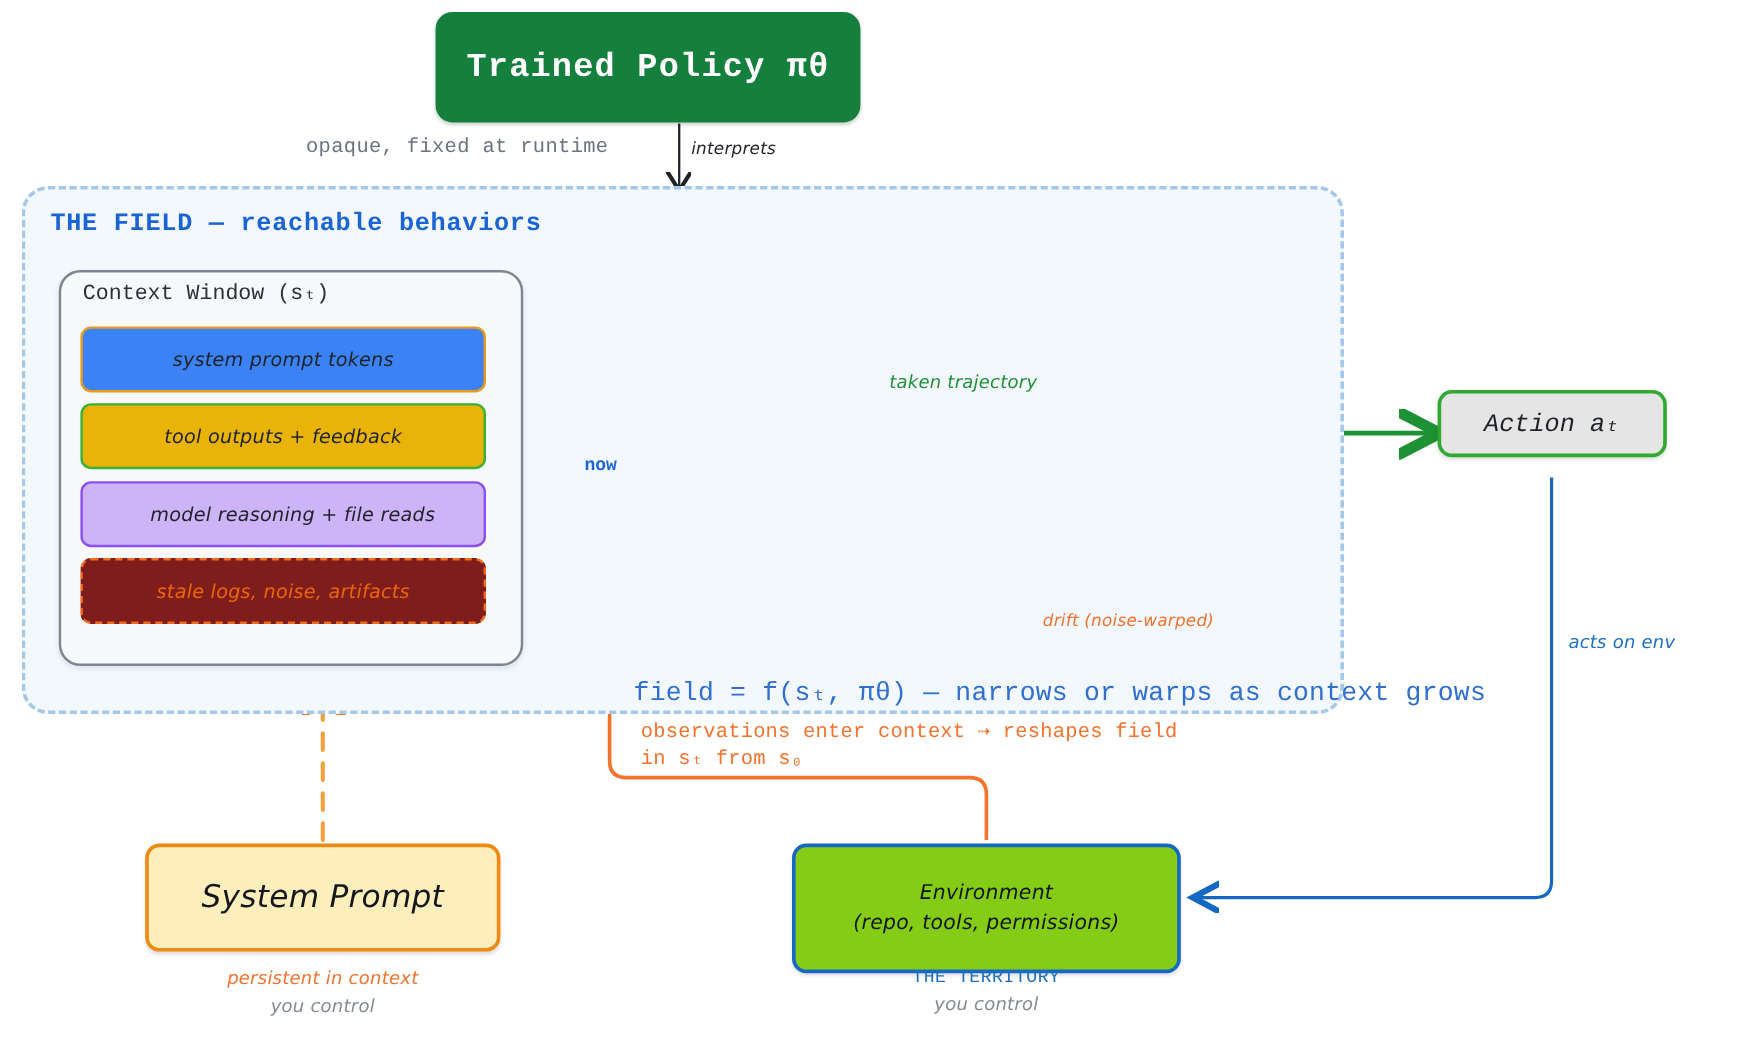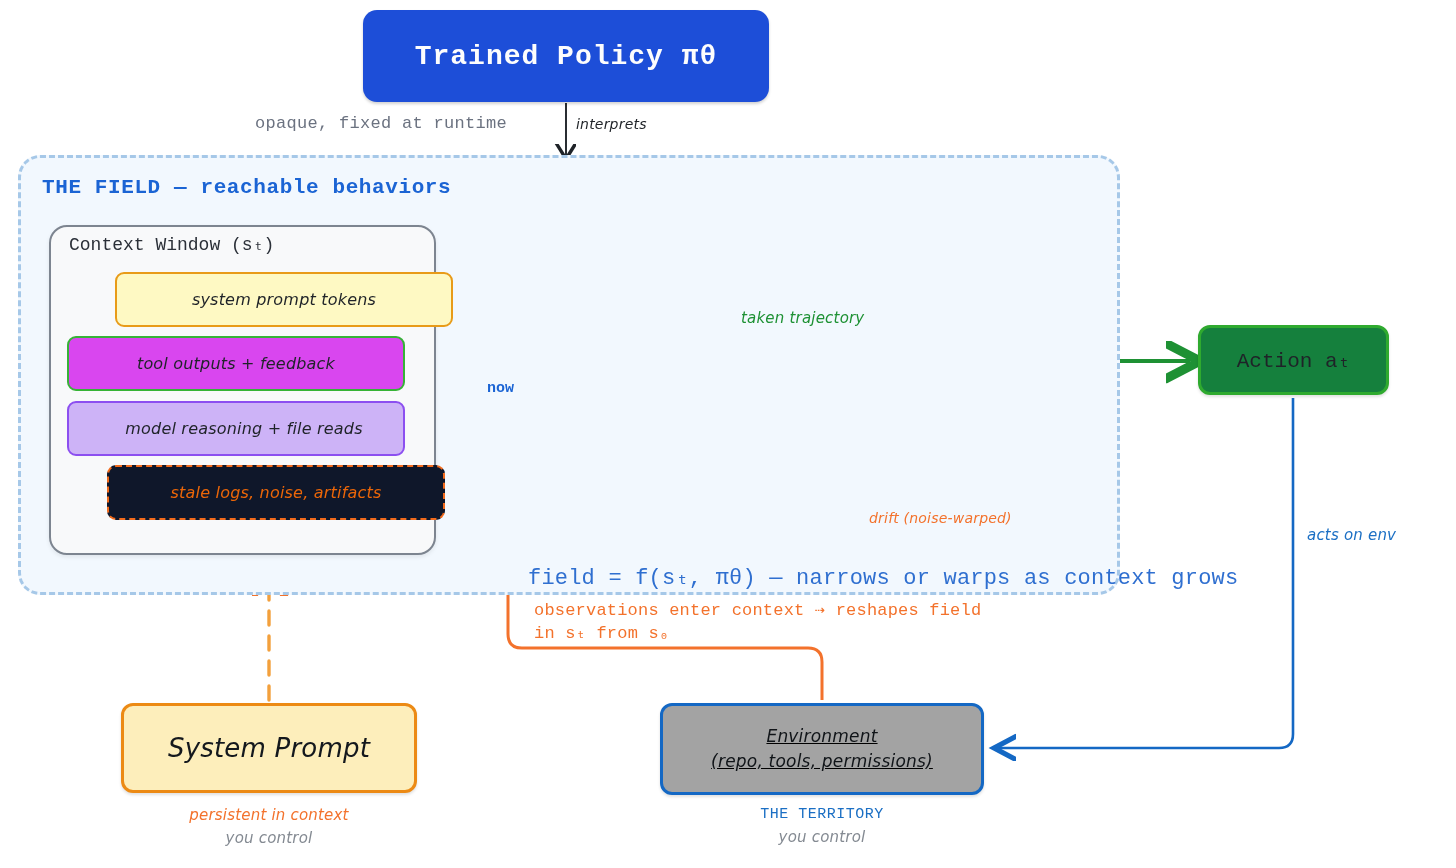--- a/index.html
+++ b/index.html
@@ -14,22 +14,22 @@
 
   
   .mono { font-family: "Liberation Mono", "DejaVu Sans Mono", monospace; }
   .hand { font-family: "DejaVu Sans", sans-serif; font-style: italic; letter-spacing: .2px; }
 
   
   .box { position: absolute; display: flex; align-items: center; justify-content: center;
          text-align: center; }
 
   #policy-box {
-    left: 363px; top: 10px; width: 406px; height: 92px;
-    background: #1d4ed8; border-radius: 14px;
+    left: 363px; top: 10px; width: 354px; height: 92px;
+    background: #15803d; border-radius: 14px;
     box-shadow: 0 2px 3px rgba(0,0,0,.18);
   }
   #policy-box .label { color: #fdfdfd; font-size: 28px; font-weight: bold; letter-spacing: 1px; }
 
   #policy-note {
     position: absolute; left: 255px; top: 114px; color: #6b7280;
     font-size: 17px; letter-spacing: .3px;
   }
   #interprets-note {
     position: absolute; left: 576px; top: 116px; color: #1f2328;
@@ -71,41 +71,41 @@
     position: absolute; left: 528px; top: 564px; color: #2f6fd0;
     font-size: 22px; letter-spacing: .2px;
   }
   #obs-note {
     position: absolute; left: 534px; top: 599px; color: #f3722c;
     font-size: 17px; line-height: 23px; letter-spacing: .2px;
   }
 
   
   #action-box {
-    left: 1198px; top: 325px; width: 191px; height: 70px;
-    background: #15803d; border: 3px solid #2faa2f; border-radius: 12px;
+    left: 1198px; top: 325px; width: 191px; height: 56px;
+    background: #e5e5e5; border: 3px solid #2faa2f; border-radius: 12px;
     box-shadow: 0 2px 3px rgba(0,0,0,.12);
+    font-style: italic;
   }
   #action-box .label { color: #1f2328; font-size: 21px; }
   #acts-note { position: absolute; left: 1307px; top: 526px; color: #1b6fc4; font-size: 15px; }
 
   
   #sysprompt-box {
     left: 121px; top: 703px; width: 296px; height: 90px;
     background: #fdeebb; border: 3px solid #ec8a14; border-radius: 12px;
     box-shadow: 0 2px 3px rgba(0,0,0,.12);
   }
   #sysprompt-box .label { color: #14181d; font-size: 26px; }
 
   #env-box {
-    left: 660px; top: 703px; width: 324px; height: 92px;
-    background: #a3a3a3; border: 3px solid #1468c4; border-radius: 12px;
+    left: 660px; top: 703px; width: 324px; height: 108px;
+    background: #84cc16; border: 3px solid #1468c4; border-radius: 12px;
     box-shadow: 0 2px 3px rgba(0,0,0,.12);
     flex-direction: column;
-    text-decoration: underline;
   }
   #env-box .label { color: #101418; font-size: 17px; line-height: 25px; }
 
   .cap { position: absolute; text-align: center; }
   #sp-cap { left: 121px; top: 806px; width: 296px; }
   #env-cap { left: 660px; top: 806px; width: 324px; }
   .cap .l1 { display: block; font-size: 15px; }
   .cap .l2 { display: block; font-size: 15px; color: #848a92; margin-top: 5px; }
   #sp-cap .l1 { color: #f3722c; }
   #env-cap .l1 { color: #1b6fc4; font-family: "Liberation Mono","DejaVu Sans Mono",monospace; letter-spacing: .5px; }
@@ -174,30 +174,30 @@
   </div>
   <div class="mono" id="policy-note">opaque, fixed at runtime</div>
   <div class="hand" id="interprets-note">interprets</div>
 
   <div id="field-box"></div>
   <div class="mono" id="field-title">THE FIELD — reachable behaviors</div>
 
   <div id="context-box"></div>
   <div class="mono" id="context-title">Context Window (sₜ)</div>
 
-  <div class="ctx-row hand" id="ctx-0" style="background: #fef9c3; border: 2px solid rgb(232, 155, 24); margin-left: 48px;">
+  <div class="ctx-row hand" id="ctx-0" style="background: #3b82f6; border: 2px solid rgb(232, 155, 24);">
     <span>system prompt tokens</span>
   </div>
-  <div class="ctx-row hand" id="ctx-1" style="background: #d946ef; border: 2px solid rgb(54, 179, 54);">
+  <div class="ctx-row hand" id="ctx-1" style="background: #eab308; border: 2px solid rgb(54, 179, 54);">
     <span>tool outputs + feedback</span>
   </div>
   <div class="ctx-row hand" id="ctx-2" style="background: rgb(205, 179, 247); border: 2px solid rgb(140, 79, 240); padding-left: 16px;">
     <span>model reasoning + file reads</span>
   </div>
-  <div class="ctx-row hand" id="ctx-3" style="background: #0f172a; border: 2.5px dashed rgb(242, 106, 27); margin-left: 40px;">
+  <div class="ctx-row hand" id="ctx-3" style="background: #7f1d1d; border: 2.5px dashed rgb(242, 106, 27);">
     <span>stale logs, noise, artifacts</span>
   </div>
 
   <div class="hand" id="taken-label">taken trajectory</div>
   <div class="hand" id="drift-label">drift (noise-warped)</div>
   <div id="now-label">now</div>
 
   <div class="mono" id="field-eq">field = f(sₜ, πθ) — narrows or warps as context grows</div>
   <div class="mono" id="obs-note" style="white-space:pre-line">observations enter context ⇢ reshapes field
 in sₜ from s₀</div>

